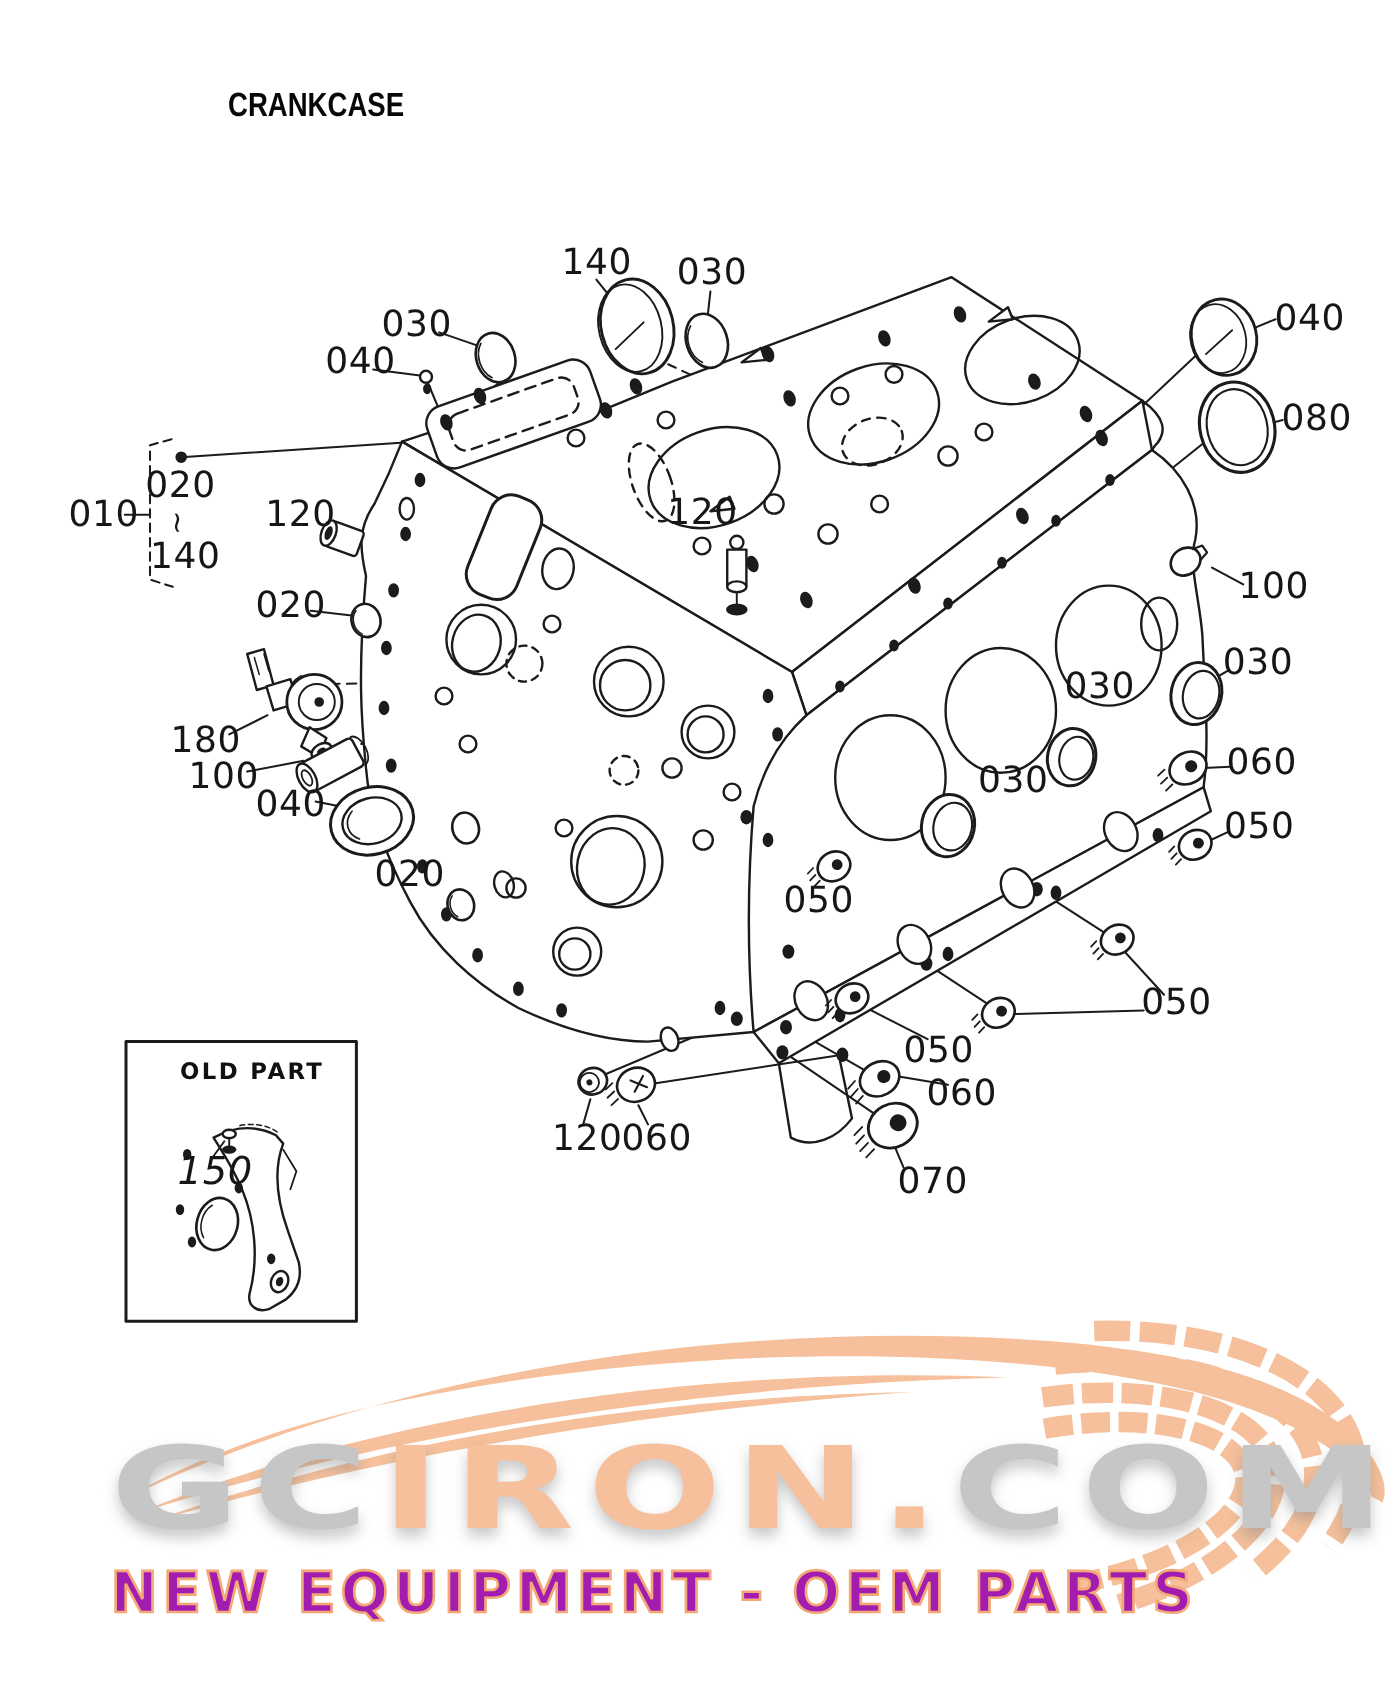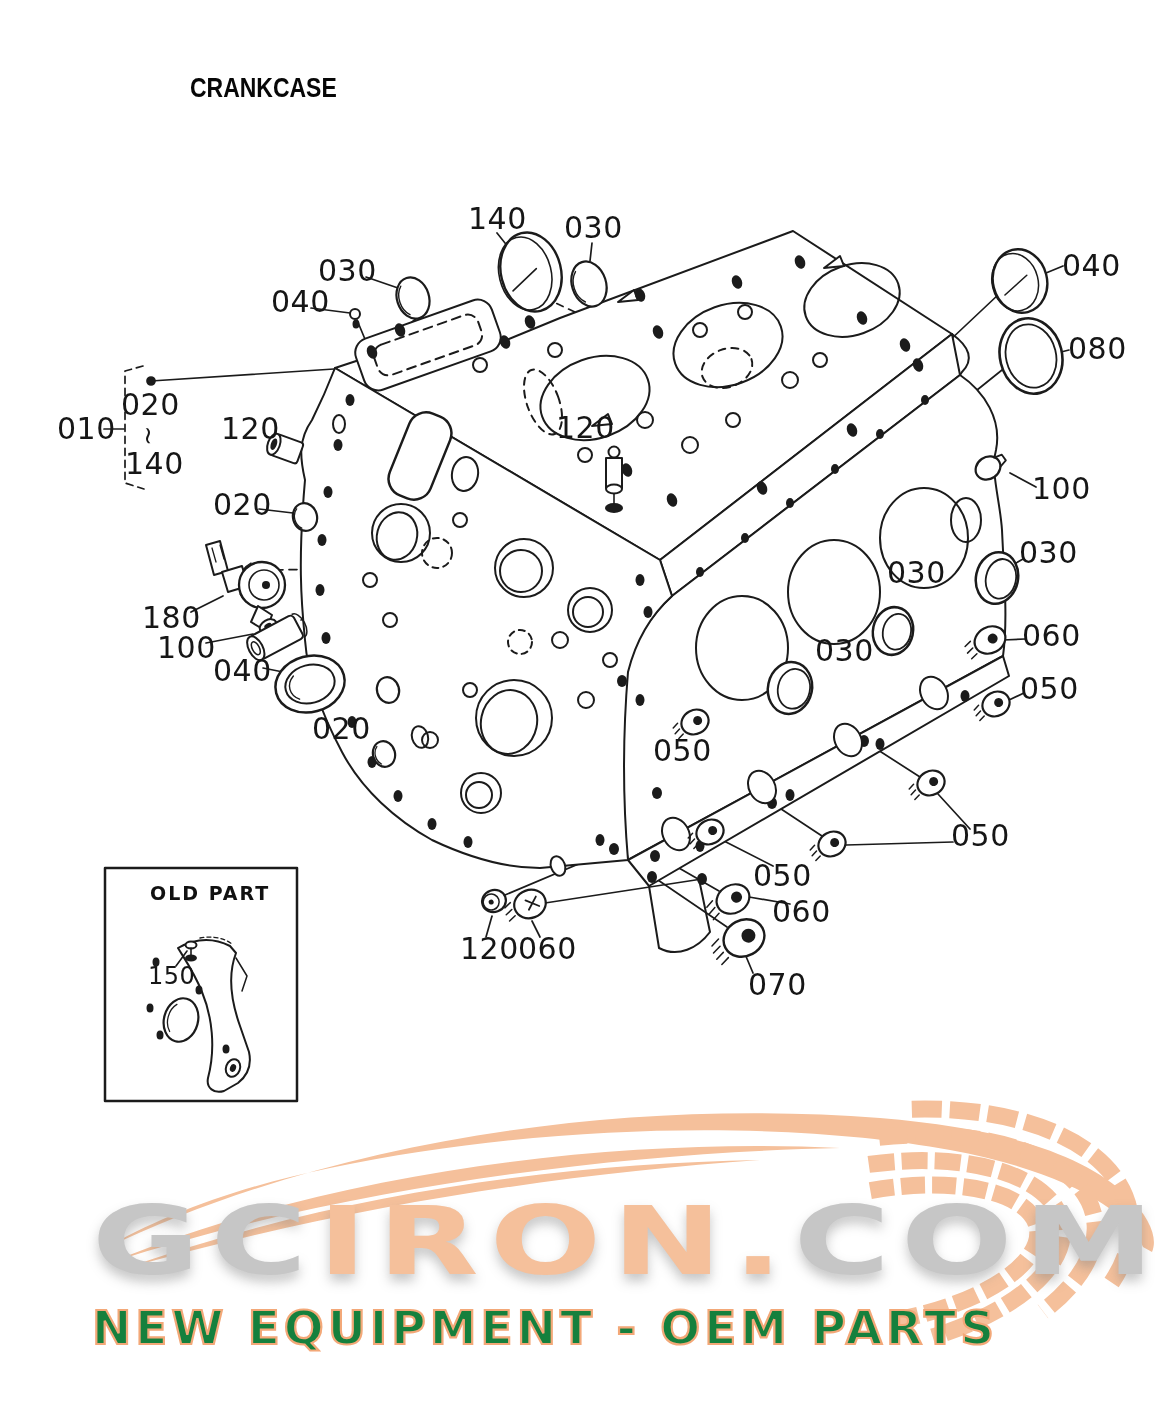--- a/index.html
+++ b/index.html
@@ -6,28 +6,28 @@
   body{width:1167px;height:1422px;position:relative;overflow:hidden;
        font-family:"DejaVu Sans",sans-serif;}
   svg{position:absolute;left:0;top:0;}
   .title{position:absolute;left:190px;top:72px;font-family:"Liberation Sans",sans-serif;
          font-weight:900;font-size:28px;color:#070707;letter-spacing:0px;
          transform:scaleX(.82);transform-origin:0 50%;}
   .plabel{position:absolute;font-size:30px;color:#161616;letter-spacing:.5px;
           white-space:nowrap;line-height:28px;}
   .tilde{font-size:24px;transform:rotate(90deg);}
   .oplabel{position:absolute;font-size:19px;color:#111;letter-spacing:2px;font-weight:600;}
-  .p150{font-size:24px;}
+  .p150{font-size:32px;font-style:italic;}
   .logo{position:absolute;left:92px;top:1186px;font-weight:bold;font-size:95px;
         letter-spacing:8px;white-space:nowrap;transform:scaleX(1.38);
         transform-origin:0 0;text-shadow:0 7px 10px rgba(128,128,128,.45);}
   .lg-gray{color:#c6c6c6;}
   .lg-orange{color:#f5c09b;}
   .tagline{position:absolute;left:92px;top:1300px;font-weight:bold;font-size:47px;
-           letter-spacing:4px;white-space:nowrap;color:#15803d;
+           letter-spacing:4px;white-space:nowrap;color:#a21caf;
            -webkit-text-stroke:2.2px #f3a878;}
 </style>
 </head>
 <body>
 
 <svg width="1167" height="1422" viewBox="0 0 1167 1422">
 
   <g>
     <path fill="#f5c09b" d="M104,1249 C330,1140 620,1098 880,1118 C1000,1128 1080,1152 1128,1196
       C1150,1218 1158,1238 1152,1252 L1143,1247 C1130,1210 1060,1170 950,1150

